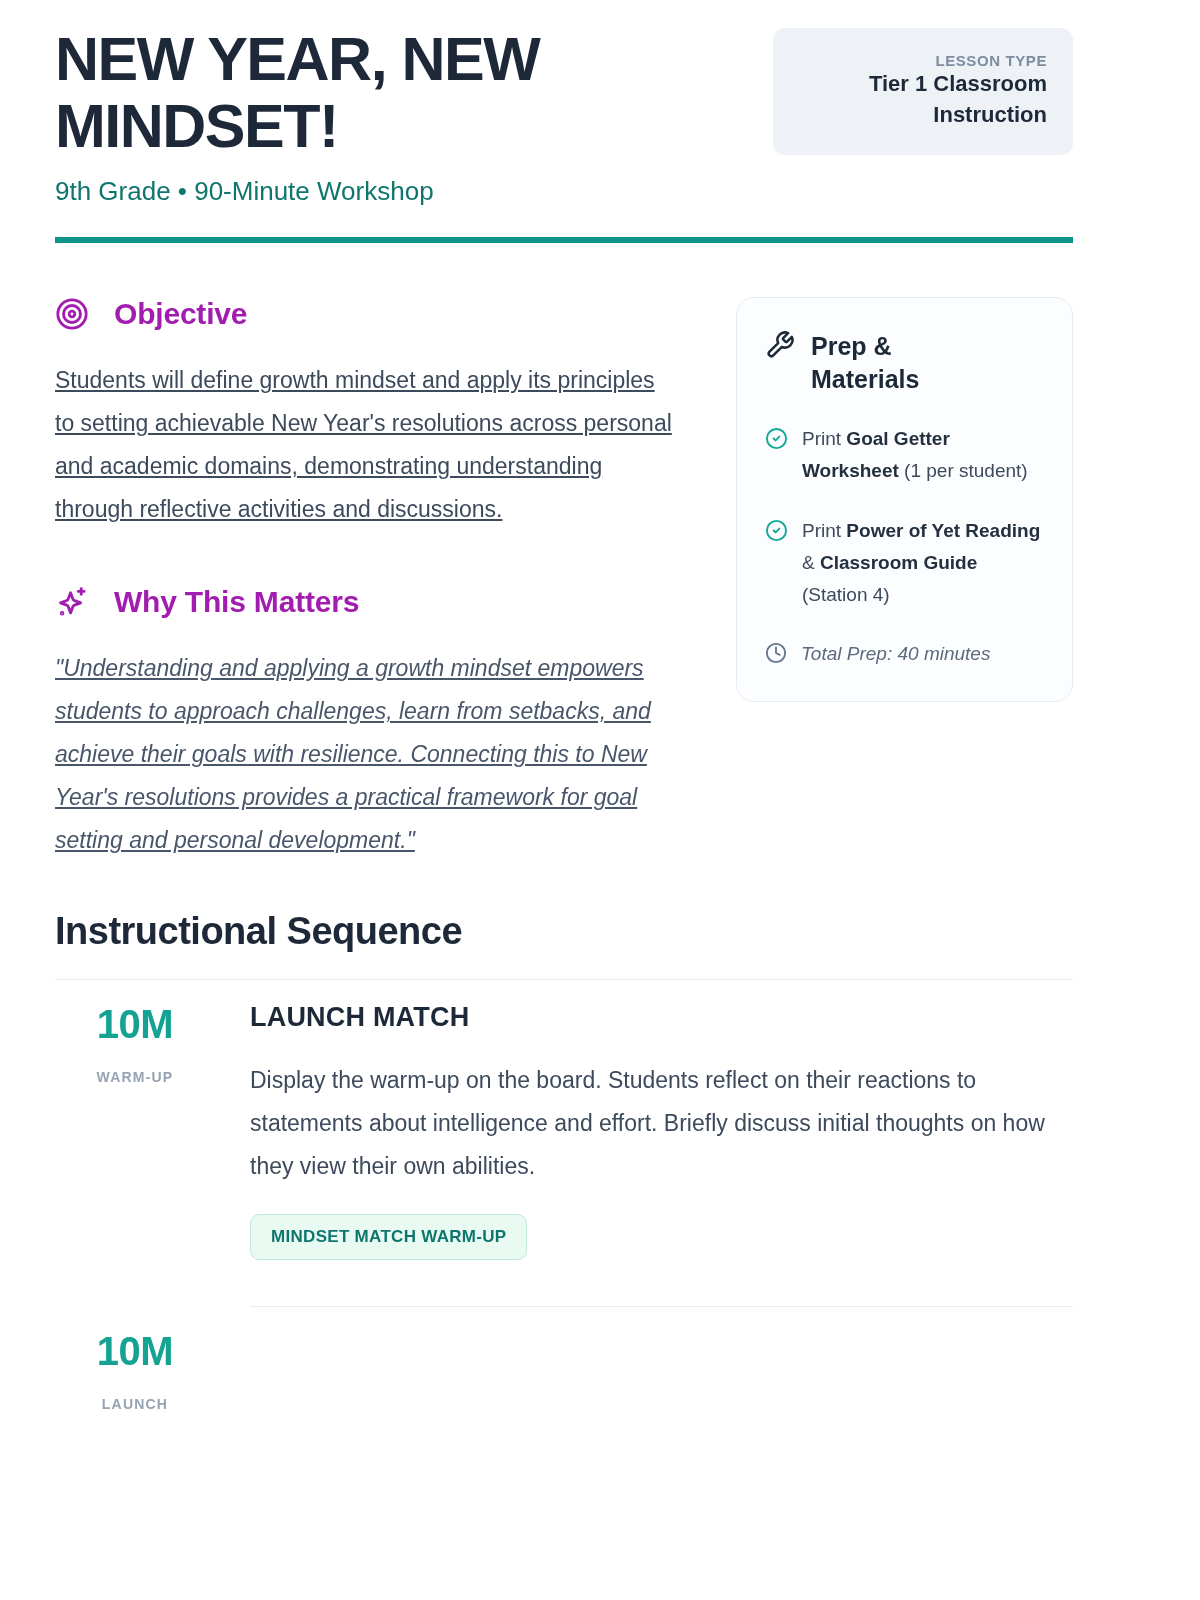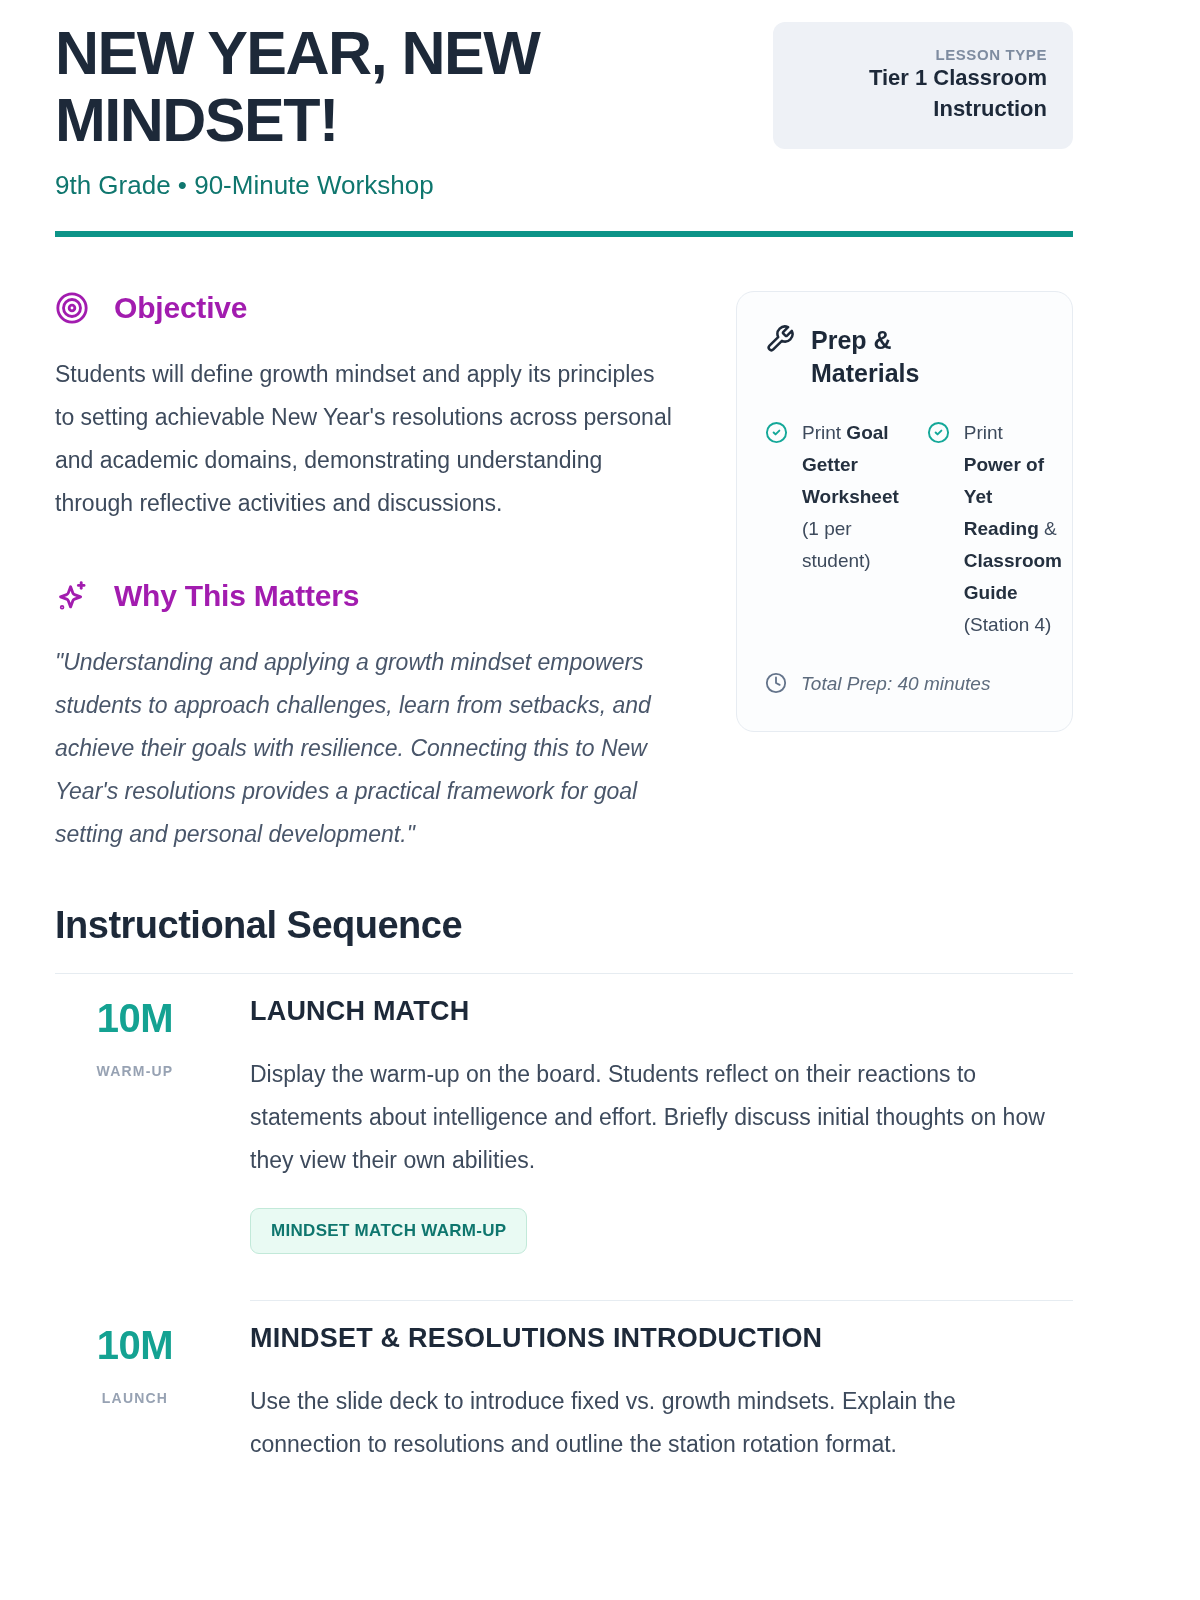--- a/index.html
+++ b/index.html
@@ -4,21 +4,21 @@
 <style>
   * { box-sizing: border-box; }
   html, body {
     margin: 0; padding: 0;
     width: 1200px; height: 1600px;
     overflow: hidden;
     background: #ffffff;
     font-family: "Liberation Sans", sans-serif;
     color: #3d4a5c;
   }
-  .page { width: 1128px; height: 1600px; padding: 20px 55px 0 55px; overflow: hidden; }
+  .page { width: 1128px; height: 1600px; padding: 26px 55px 0 55px; overflow: hidden; }
 
   
   .header { display: flex; justify-content: space-between; align-items: flex-start; }
   .page-title {
     margin: 0; max-width: 620px;
     font-size: 61px; line-height: 1.1; font-weight: bold;
     letter-spacing: -1.5px; color: #1d2939;
   }
   .page-subtitle { margin: 16px 0 0; font-size: 26px; color: #0f766e; }
   .lesson-type-card {
@@ -35,35 +35,35 @@
   .two-col { display: flex; gap: 56px; margin-top: 54px; }
   .left-col { flex: 1; min-width: 0; }
 
   .teal-heading {
     display: flex; align-items: center; gap: 25px;
     margin: 0; font-size: 30px; font-weight: bold; color: #a21caf;
     letter-spacing: -0.2px;
   }
   .teal-heading .icon { display: inline-flex; flex-shrink: 0; }
   .teal-heading .icon svg { width: 34px; height: 34px; }
-  .section-body { margin: 28px 0 0; font-size: 23px; line-height: 43px; color: #3d4a5c; max-width: 697px; }
+  .section-body { margin: 28px 0 0; font-size: 23px; line-height: 43px; color: #3d4a5c; max-width: 697px; text-decoration: underline; }
   .why-section { margin-top: 54px; }
   .quote { font-style: italic; color: #49566a; }
 
   
   .prep-card {
     width: 337px; flex-shrink: 0; align-self: flex-start;
     background: #fcfdfe; border: 1px solid #e7ecf2; border-radius: 18px;
     padding: 32px 28px;
   }
   .prep-head { display: flex; align-items: flex-start; gap: 16px; }
   .prep-head .icon { display: inline-flex; color: #1d2939; flex-shrink: 0; }
   .prep-head .icon svg { width: 30px; height: 30px; }
   .prep-heading { margin: 0; max-width: 160px; font-size: 25px; line-height: 1.3; font-weight: bold; color: #1d2939; }
-  .prep-list { list-style: none; margin: 28px 0 0; padding: 0; display: flex; flex-direction: row; gap: 28px; }
+  .prep-list { list-style: none; margin: 28px 0 0; padding: 0; display: flex; flex-direction: column; gap: 28px; }
   .prep-item { display: flex; gap: 14px; font-size: 19px; line-height: 32px; color: #3d4a5c; }
   .prep-item strong { color: #24303f; font-weight: bold; }
   .check-wrap { display: inline-flex; margin-top: 4px; color: #14a899; flex-shrink: 0; }
   .check-wrap svg { width: 23px; height: 23px; }
   .total-prep { display: flex; gap: 14px; margin-top: 28px; font-size: 19px; line-height: 30px; }
   .clock-wrap { display: inline-flex; margin-top: 3px; color: #64748b; flex-shrink: 0; }
   .clock-wrap svg { width: 22px; height: 22px; }
   .total-prep em { font-style: italic; color: #5d6b7d; }
 
   
@@ -195,20 +195,16 @@
       </div>
     </div>
 
     <div class="step-sep"></div>
 
     <div class="step">
       <div class="step-left">
         <div class="step-duration">10M</div>
         <div class="step-phase">LAUNCH</div>
       </div>
-      <div class="step-body">
-        <h3 class="step-title">MINDSET &amp; RESOLUTIONS INTRODUCTION</h3>
-        <p class="step-desc">Use the slide deck to introduce fixed vs. growth mindsets. Explain the connection to resolutions and outline the station rotation format.</p>
-      </div>
     </div>
   </section>
 
 </div>
 
 </body></html>

